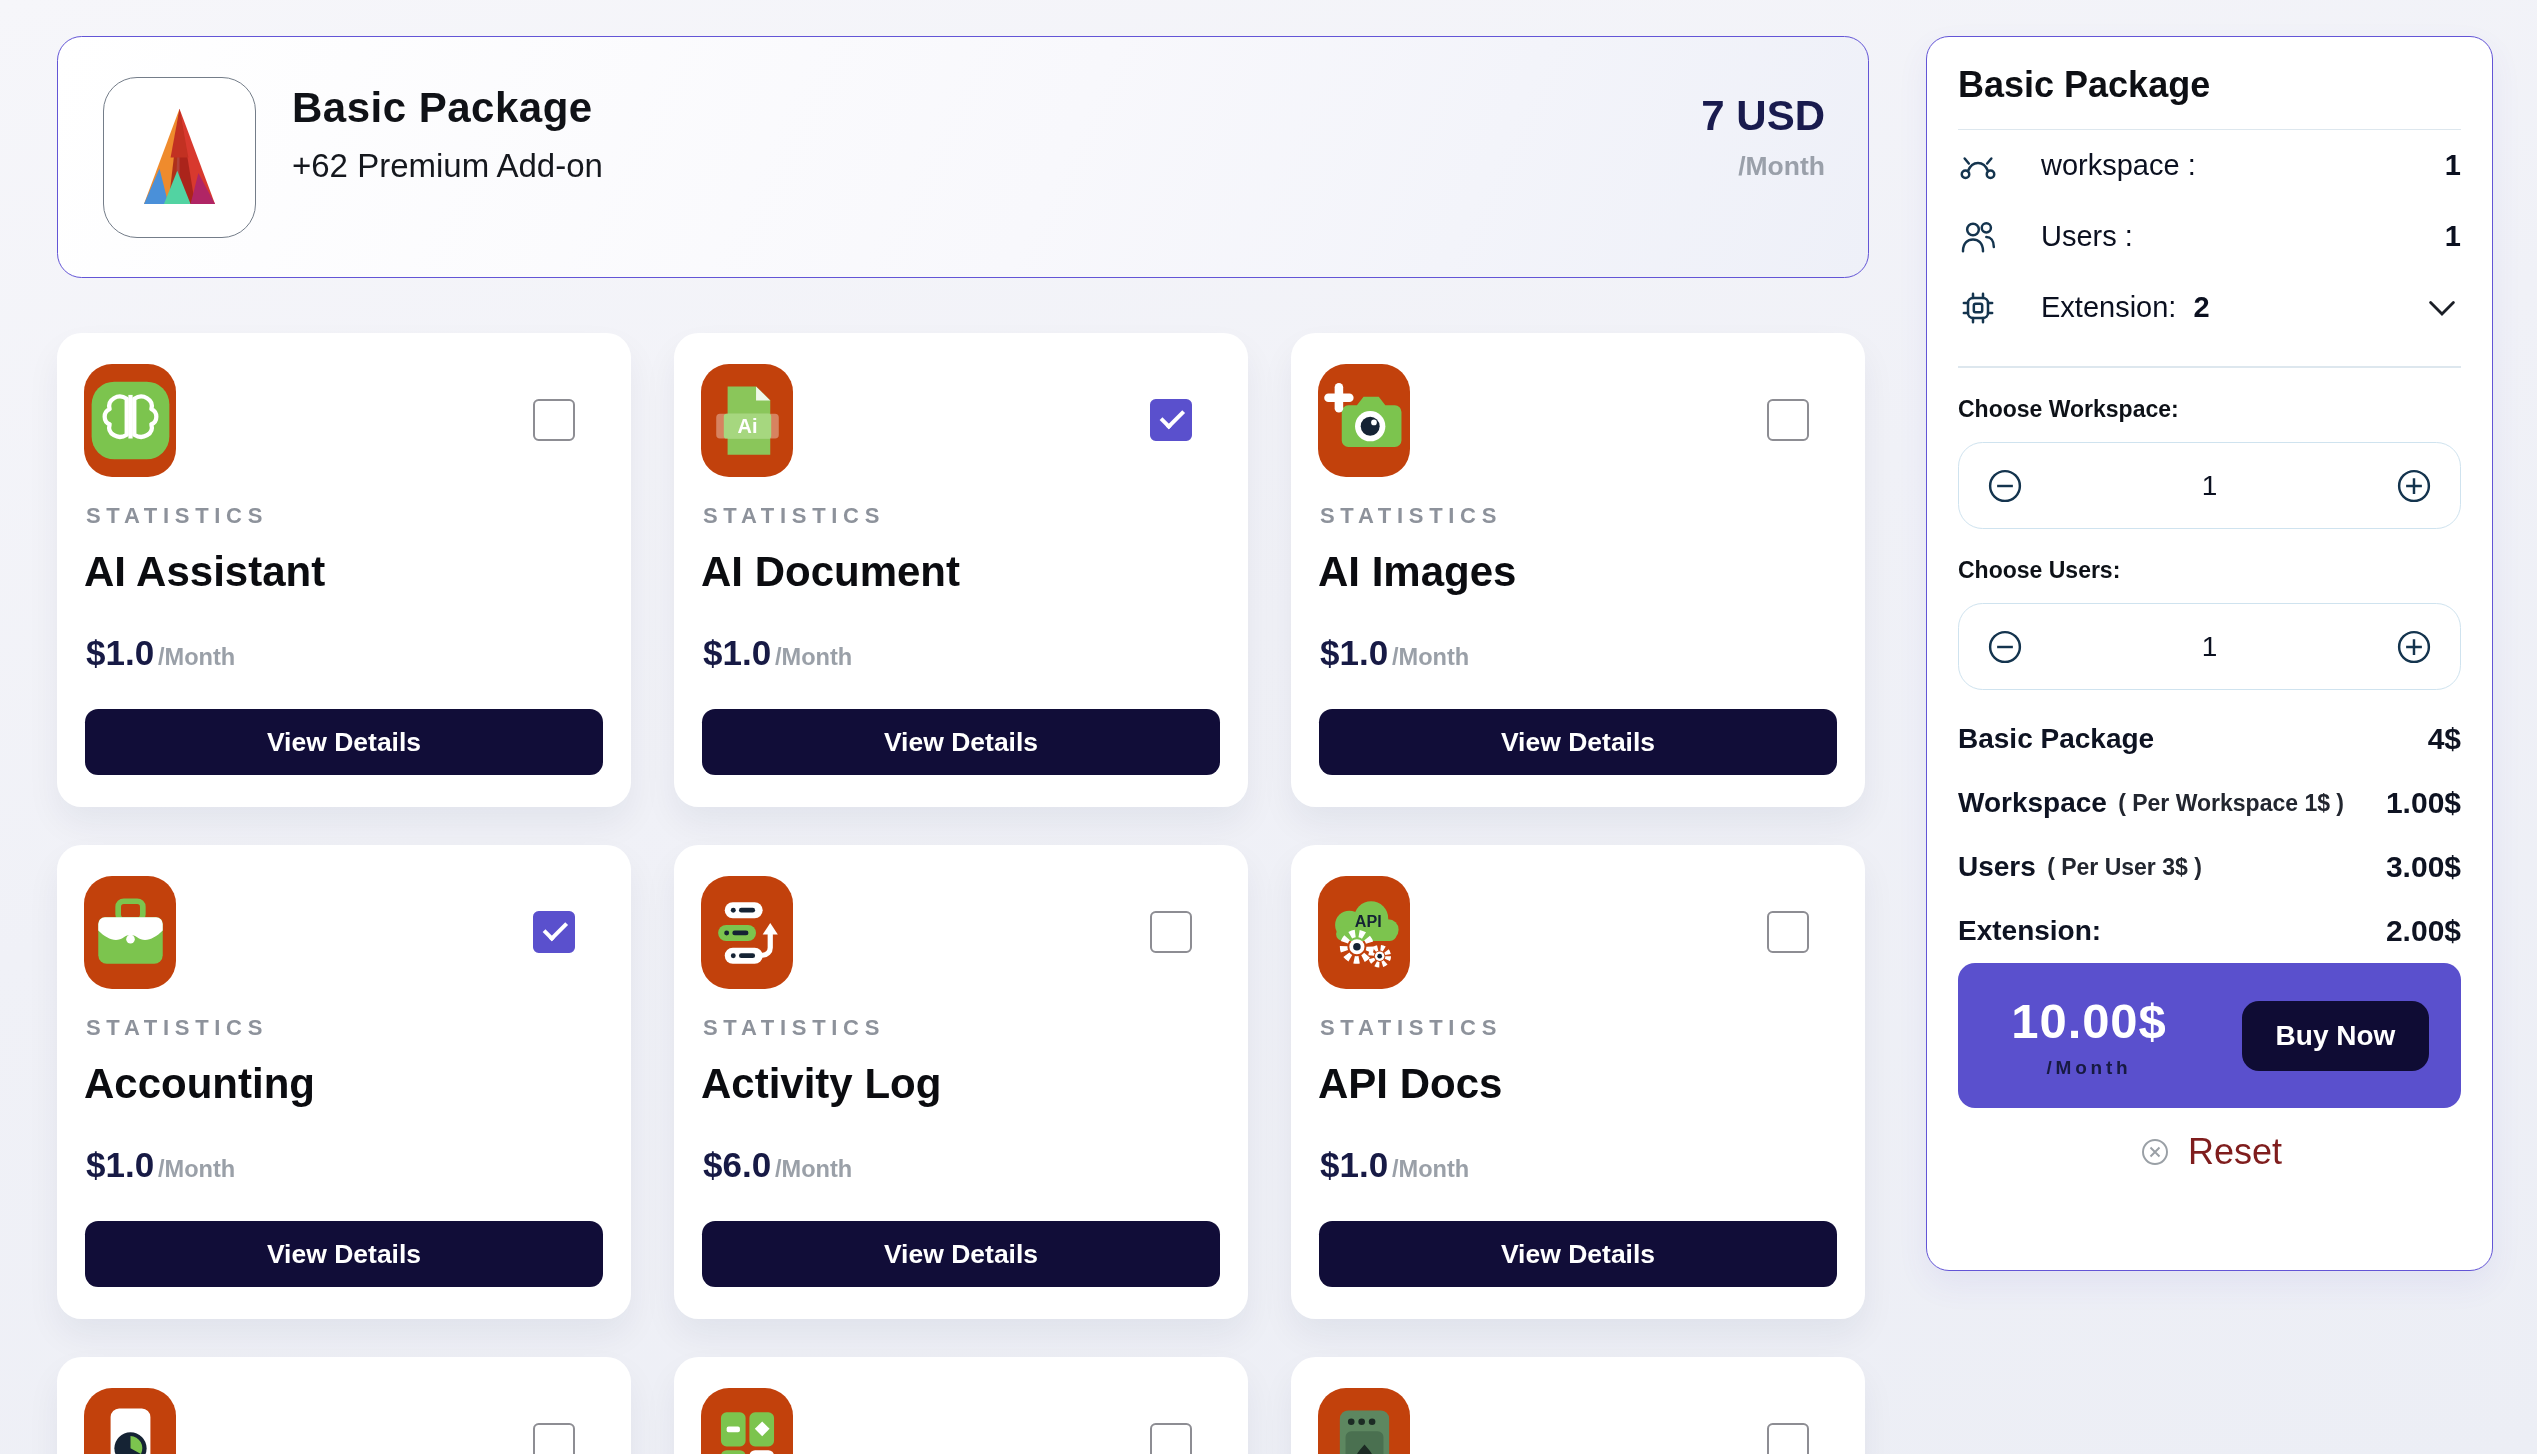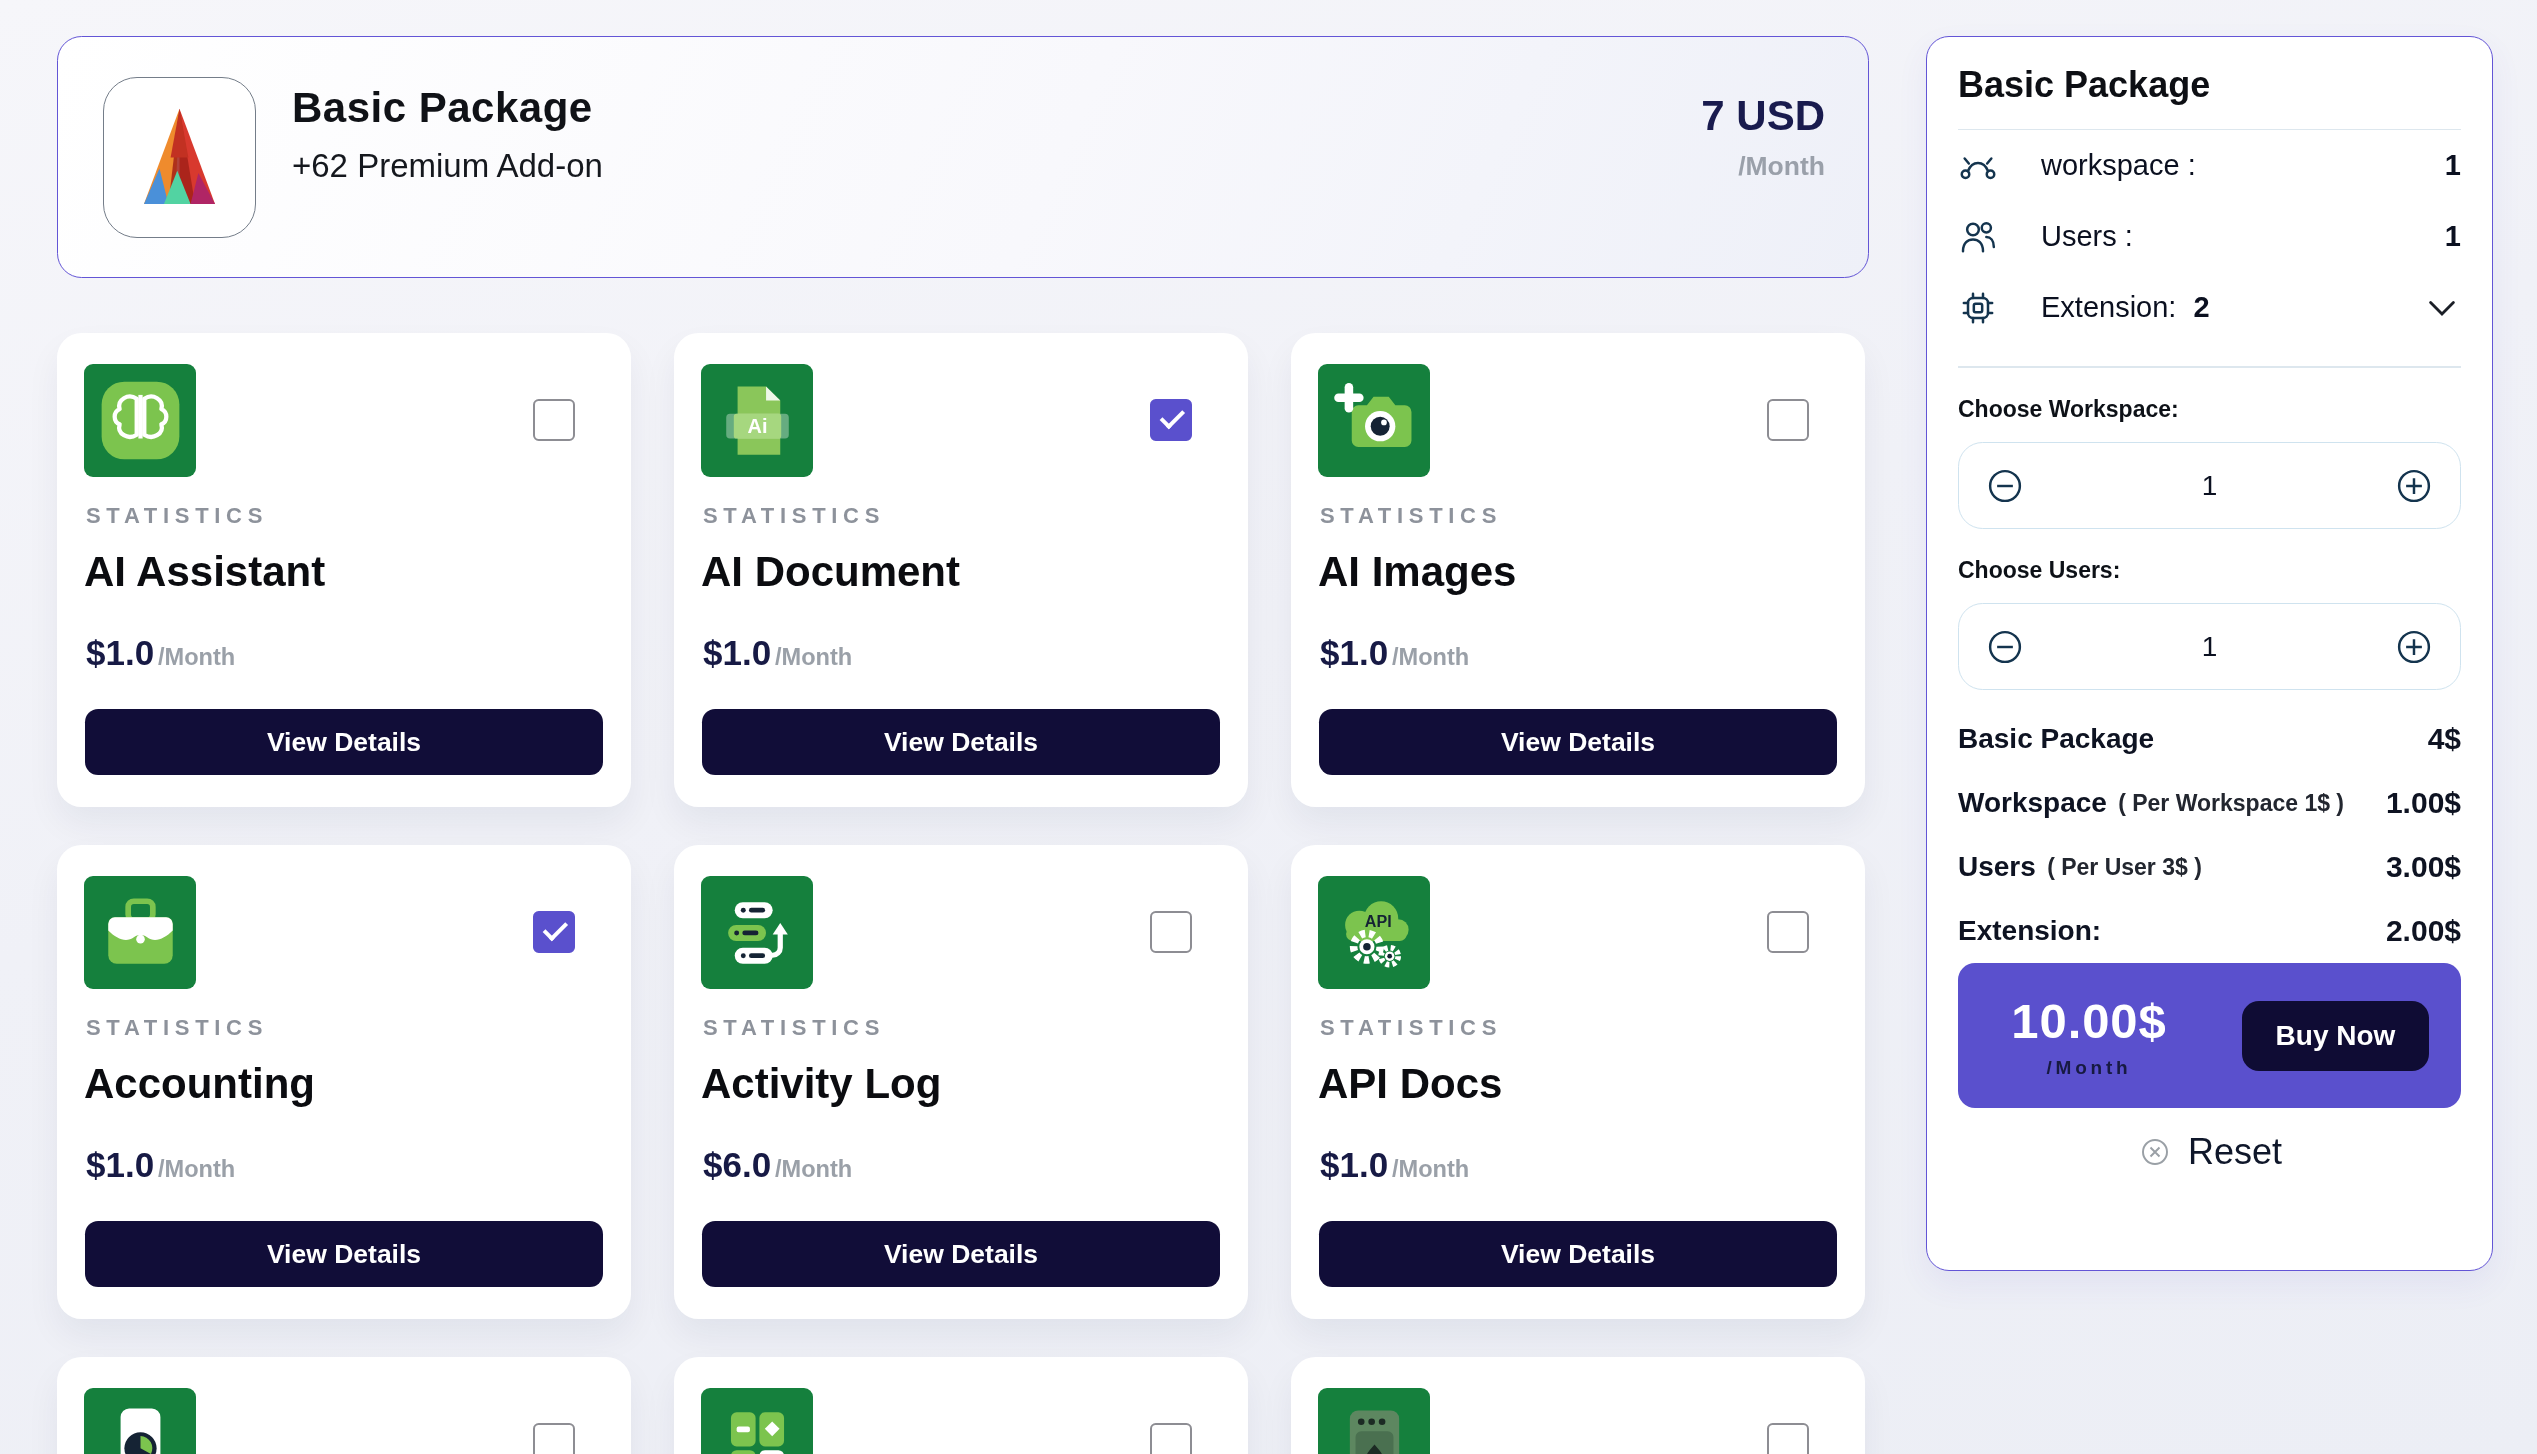--- a/index.html
+++ b/index.html
@@ -19,22 +19,22 @@
   .header-sub{font-size:33px;font-weight:400;color:#15181e;margin-top:15px;}
   .header-price{position:absolute;right:43px;top:55px;text-align:right;}
   .hp-amount{font-size:42px;font-weight:700;color:#191b4e;}
   .hp-period{font-size:26.5px;font-weight:700;color:#9aa0aa;margin-top:11.3px;}
 
   
   .grid{position:absolute;left:57px;top:333px;display:grid;
     grid-template-columns:repeat(3,574px);grid-auto-rows:474px;column-gap:43px;row-gap:38px;}
   .addon-card{position:relative;background:#fff;border-radius:24.6px;
     box-shadow:0 17px 34px rgba(25,28,60,.06);}
-  .tile{position:absolute;left:27px;top:31px;width:112px;height:113px;border-radius:9px;
-    background:#15803d;display:flex;align-items:center;justify-content:center;}
+  .tile{position:absolute;left:27px;top:31px;width:92px;height:113px;border-radius:28px;
+    background:#c2410c;display:flex;align-items:center;justify-content:center;}
   .tile svg{width:91px;height:91px;}
   .checkbox{position:absolute;top:66px;right:56px;width:42px;height:42px;box-sizing:border-box;
     border:2.8px solid #8d8d93;border-radius:5.7px;background:#fff;cursor:pointer;}
   .checkbox.checked{background:#5a50cd;border-color:#5a50cd;}
   .checkbox.checked::after{content:"";position:absolute;left:8.5px;top:8.5px;width:19px;height:9.4px;
     border-left:4.7px solid #fff;border-bottom:4.7px solid #fff;transform:rotate(-45deg);}
   .cat{position:absolute;left:29px;top:170px;font-size:22px;font-weight:700;letter-spacing:5.7px;color:#8d929b;}
   .card-title{position:absolute;left:27px;top:215px;font-size:42px;font-weight:700;color:#0b0c10;}
   .price-row{position:absolute;left:29px;top:300px;display:flex;align-items:baseline;}
   .price-amount{font-size:35px;font-weight:700;color:#171a45;}
@@ -69,21 +69,21 @@
   .pl-note{font-size:23px;font-weight:600;color:#22262f;margin-left:11.3px;}
   .pl-val{margin-left:auto;font-size:30px;font-weight:700;color:#0e1322;}
   .total-panel{height:145px;background:#5a50cd;border-radius:17px;
     display:flex;align-items:center;padding:0 32px;box-sizing:border-box;}
   .tp-left{width:198px;text-align:center;}
   .tp-amount{font-size:49px;font-weight:700;color:#fff;letter-spacing:0.9px;}
   .tp-period{margin-top:7.6px;font-size:19px;font-weight:700;letter-spacing:3.8px;color:#171a42;}
   .buy-btn{margin-left:auto;width:187px;height:70px;background:#0f0c34;border-radius:17px;
     color:#fff;font-size:28px;font-weight:700;display:flex;align-items:center;justify-content:center;cursor:pointer;}
   .reset-row{margin-top:23px;display:flex;align-items:center;justify-content:center;gap:15px;
-    color:#0f172a;font-size:36px;cursor:pointer;}
+    color:#7f1d1d;font-size:36px;cursor:pointer;}
   .reset-row svg{width:36px;height:36px;}
 </style>
 </head>
 <body>
 
 <div class="page">
 
   <section class="header-card">
     <div class="logo-box">
       <svg viewBox="0 0 100 100">

